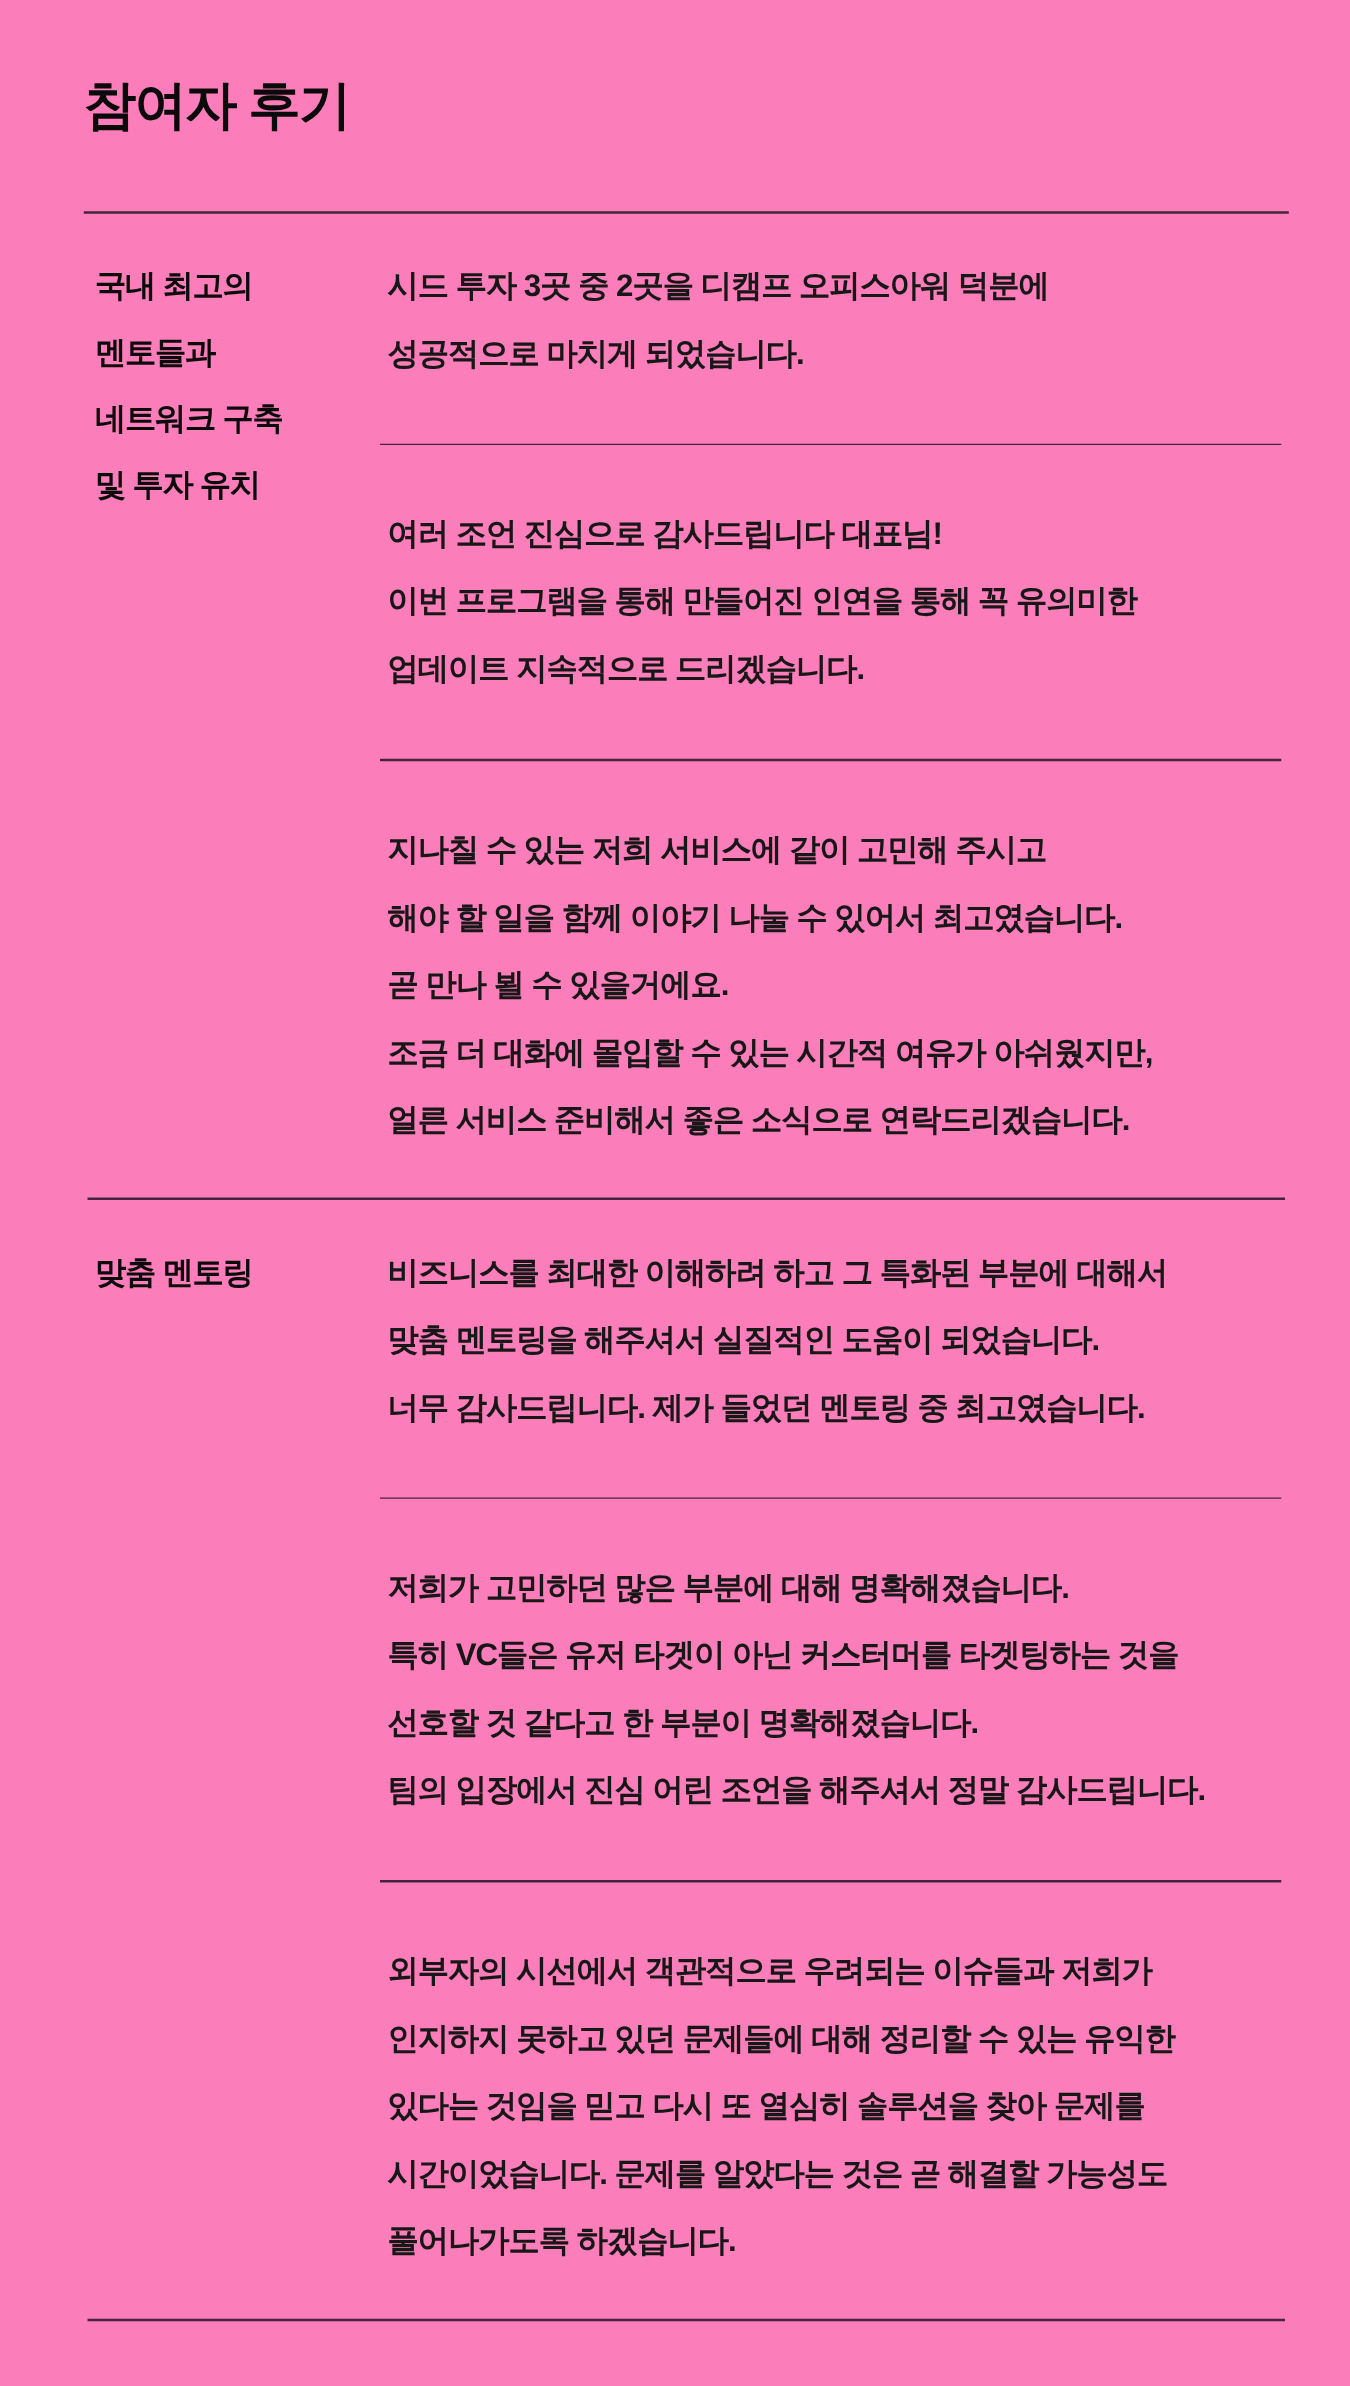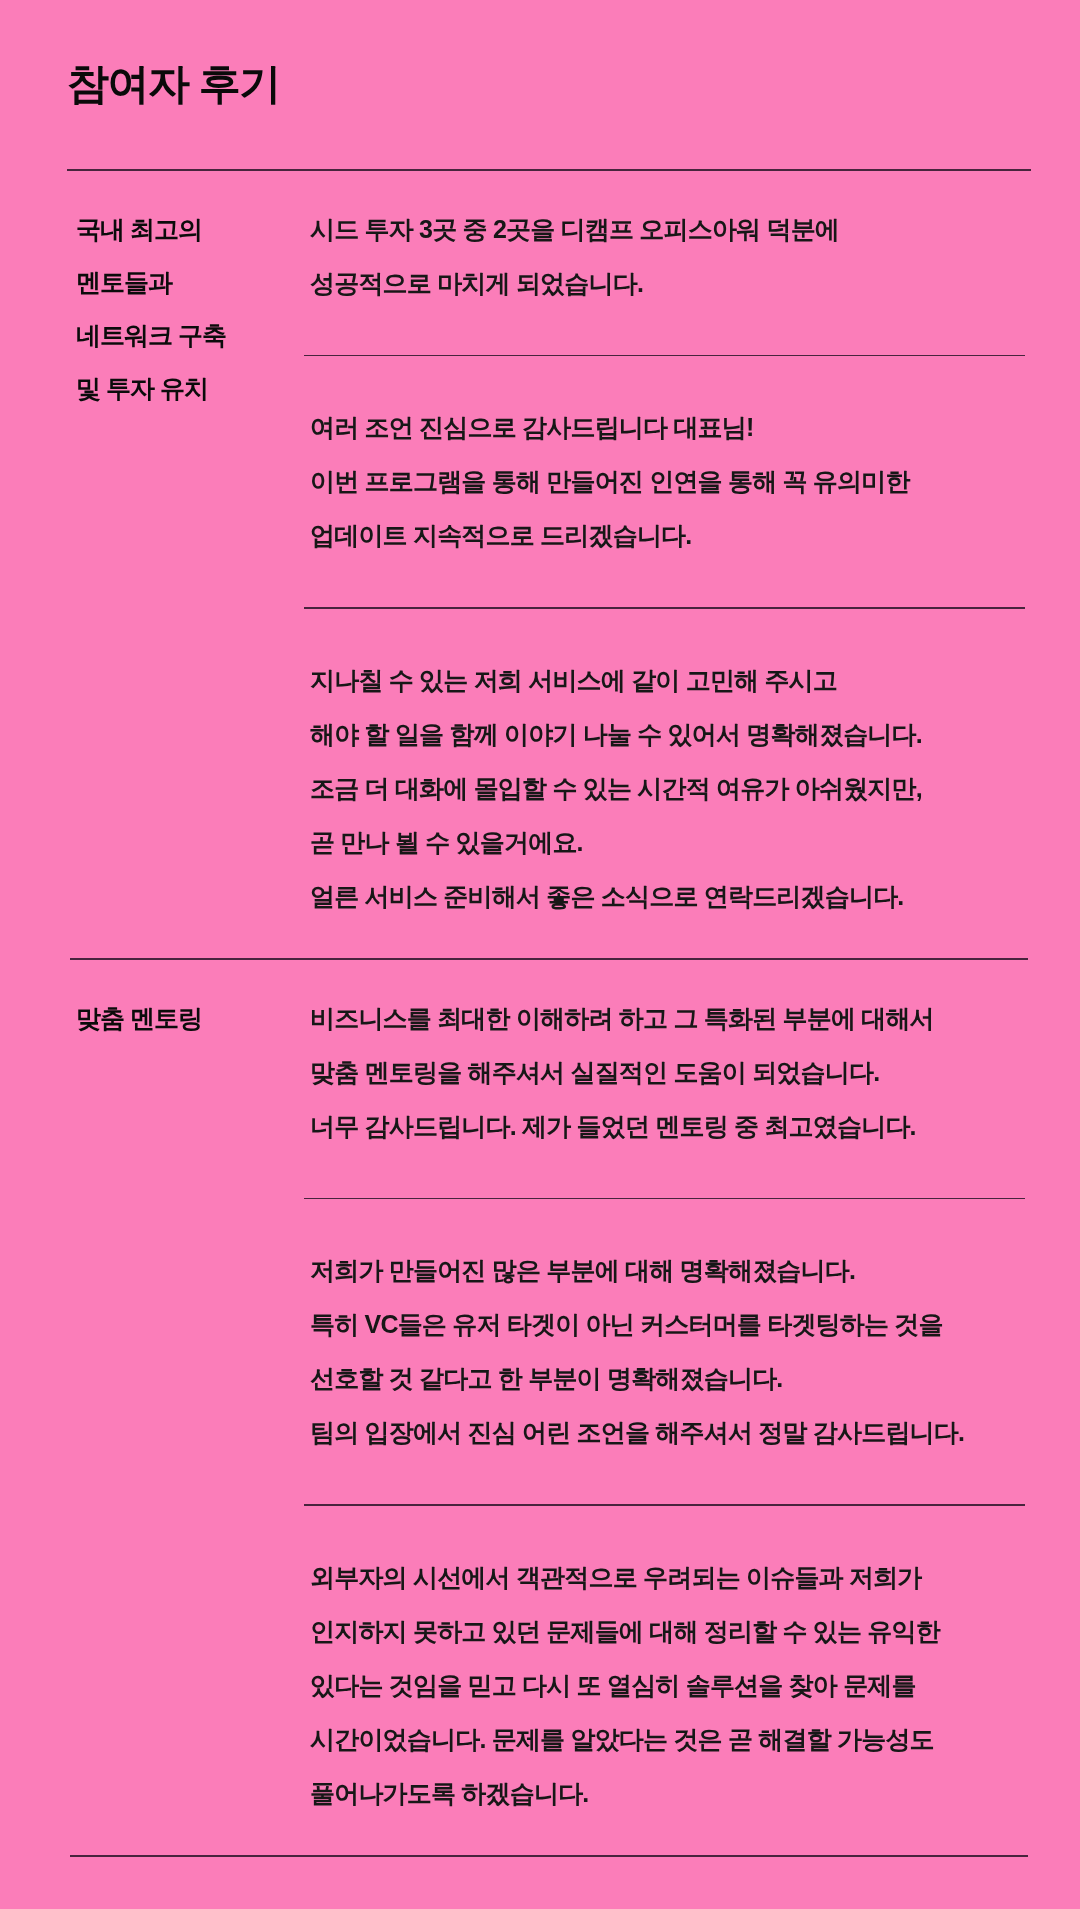--- a/index.html
+++ b/index.html
@@ -89,41 +89,41 @@
           </div>
           <div class="inner-divider"></div>
           <div class="testimonial">
             <div class="t-line">여러 조언 진심으로 감사드립니다 대표님!</div>
             <div class="t-line">이번 프로그램을 통해 만들어진 인연을 통해 꼭 유의미한</div>
             <div class="t-line">업데이트 지속적으로 드리겠습니다.</div>
           </div>
           <div class="inner-divider"></div>
           <div class="testimonial">
             <div class="t-line">지나칠 수 있는 저희 서비스에 같이 고민해 주시고</div>
-            <div class="t-line">해야 할 일을 함께 이야기 나눌 수 있어서 명확해졌습니다.</div>
+            <div class="t-line">해야 할 일을 함께 이야기 나눌 수 있어서 최고였습니다.</div>
+            <div class="t-line">곧 만나 뵐 수 있을거에요.</div>
             <div class="t-line">조금 더 대화에 몰입할 수 있는 시간적 여유가 아쉬웠지만,</div>
-            <div class="t-line">곧 만나 뵐 수 있을거에요.</div>
             <div class="t-line">얼른 서비스 준비해서 좋은 소식으로 연락드리겠습니다.</div>
           </div>
         </div>
       </div>
       <div class="full-divider" style="margin-top: 0px;"></div>
       <div class="row">
         <div class="label-col">
           <div class="t-line">맞춤 멘토링</div>
         </div>
         <div class="content-col">
           <div class="testimonial">
             <div class="t-line">비즈니스를 최대한 이해하려 하고 그 특화된 부분에 대해서</div>
             <div class="t-line">맞춤 멘토링을 해주셔서 실질적인 도움이 되었습니다.</div>
             <div class="t-line">너무 감사드립니다. 제가 들었던 멘토링 중 최고였습니다.</div>
           </div>
           <div class="inner-divider"></div>
           <div class="testimonial">
-            <div class="t-line">저희가 만들어진 많은 부분에 대해 명확해졌습니다.</div>
+            <div class="t-line">저희가 고민하던 많은 부분에 대해 명확해졌습니다.</div>
             <div class="t-line">특히 VC들은 유저 타겟이 아닌 커스터머를 타겟팅하는 것을</div>
             <div class="t-line">선호할 것 같다고 한 부분이 명확해졌습니다.</div>
             <div class="t-line">팀의 입장에서 진심 어린 조언을 해주셔서 정말 감사드립니다.</div>
           </div>
           <div class="inner-divider"></div>
           <div class="testimonial">
             <div class="t-line">외부자의 시선에서 객관적으로 우려되는 이슈들과 저희가</div>
             <div class="t-line">인지하지 못하고 있던 문제들에 대해 정리할 수 있는 유익한</div>
             <div class="t-line">있다는 것임을 믿고 다시 또 열심히 솔루션을 찾아 문제를</div>
             <div class="t-line">시간이었습니다. 문제를 알았다는 것은 곧 해결할 가능성도</div>

